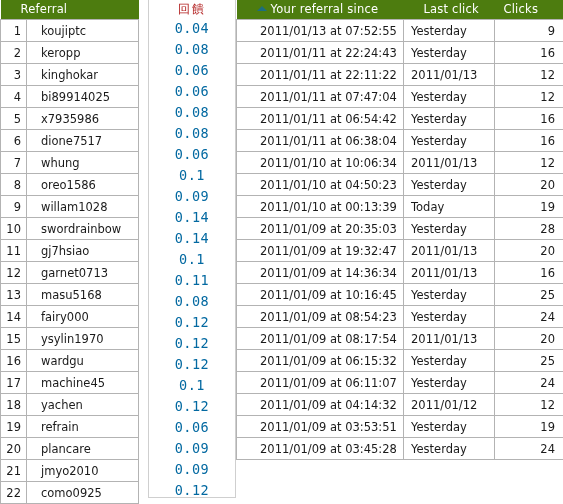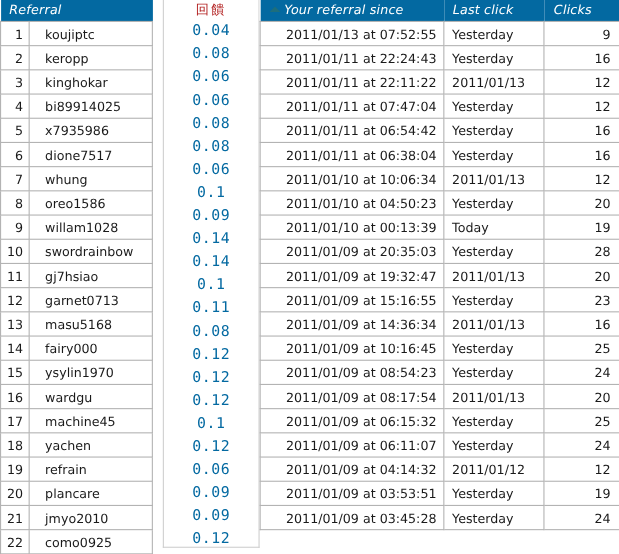--- a/index.html
+++ b/index.html
@@ -22,32 +22,31 @@
     background: #ffffff;
   }
 
   
   table.grid {
     border-collapse: collapse;
     table-layout: fixed;
     background: #ffffff;
   }
   table.grid th {
-    background: #0369a1;
+    background: #4d7c0f;
     color: #ffffff;
     font-weight: normal;
     font-size: 11.5px;
     text-align: left;
-    padding: 2px 6px 3px 8px;
+    padding: 2px 6px 3px 20px;
     height: 14px;
     line-height: 13px;
     border: none;
     white-space: nowrap;
     letter-spacing: 0.2px;
-    font-style: italic;
   }
   table.grid td {
     border: 1px solid #b3b3b3;
     border-top: none;
     border-left: none;
     padding: 2px 6px 2px 7px;
     height: 17px;
     line-height: 16px;
     font-size: 11.5px;
     background: #ffffff;
@@ -345,25 +344,20 @@
           <td class="since">2011/01/09 at 20:35:03</td>
           <td class="last">Yesterday</td>
           <td class="clicks">28</td>
         </tr>
         <tr>
           <td class="since">2011/01/09 at 19:32:47</td>
           <td class="last">2011/01/13</td>
           <td class="clicks">20</td>
         </tr>
         <tr>
-          <td class="since">2011/01/09 at 15:16:55</td>
-          <td class="last">Yesterday</td>
-          <td class="clicks">23</td>
-        </tr>
-        <tr>
           <td class="since">2011/01/09 at 14:36:34</td>
           <td class="last">2011/01/13</td>
           <td class="clicks">16</td>
         </tr>
         <tr>
           <td class="since">2011/01/09 at 10:16:45</td>
           <td class="last">Yesterday</td>
           <td class="clicks">25</td>
         </tr>
         <tr>

